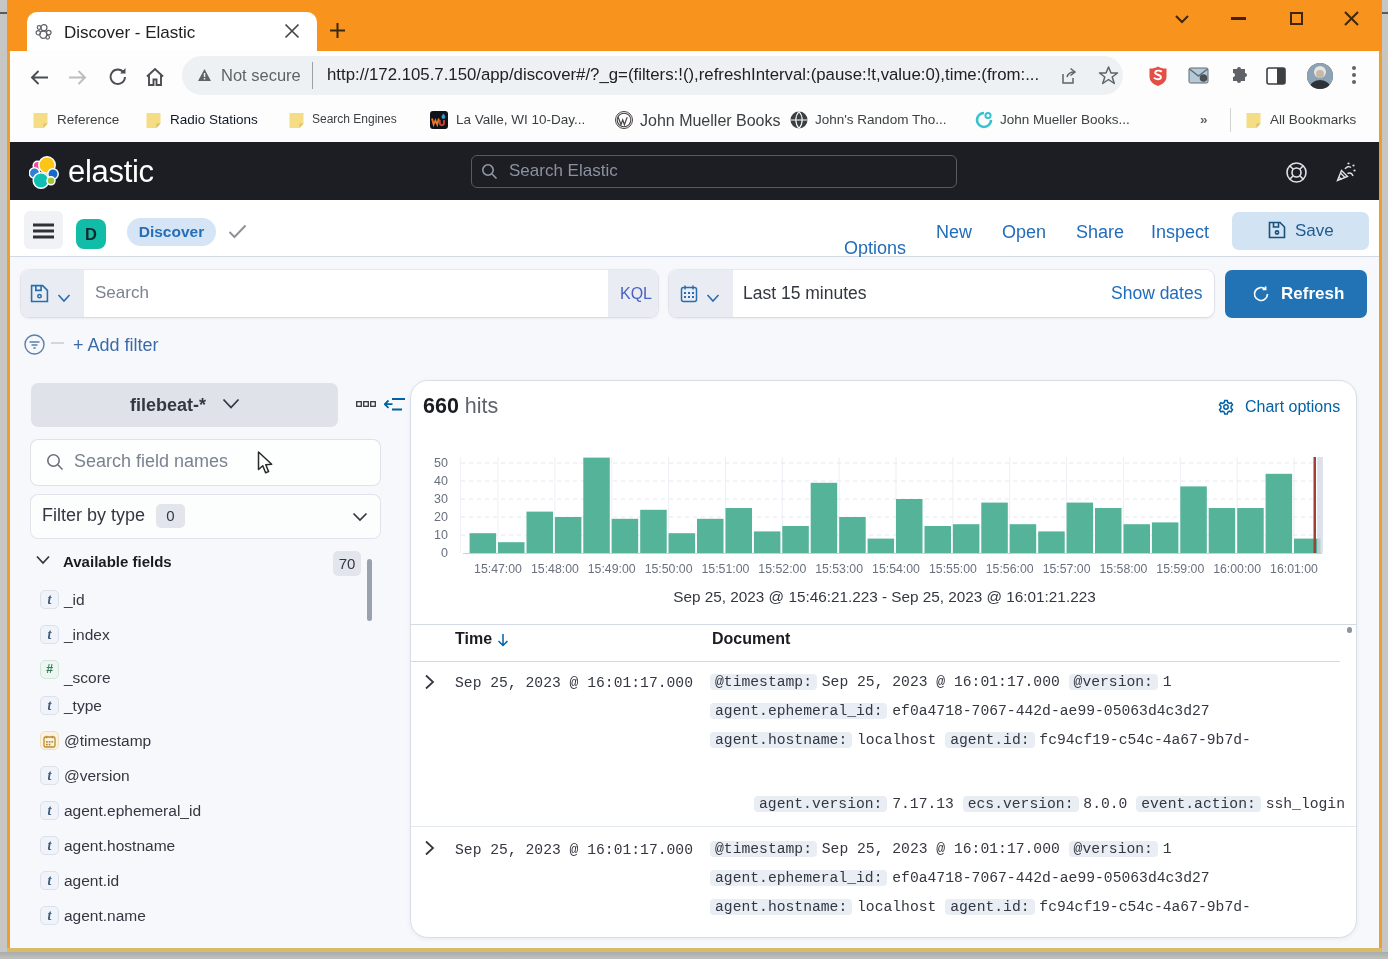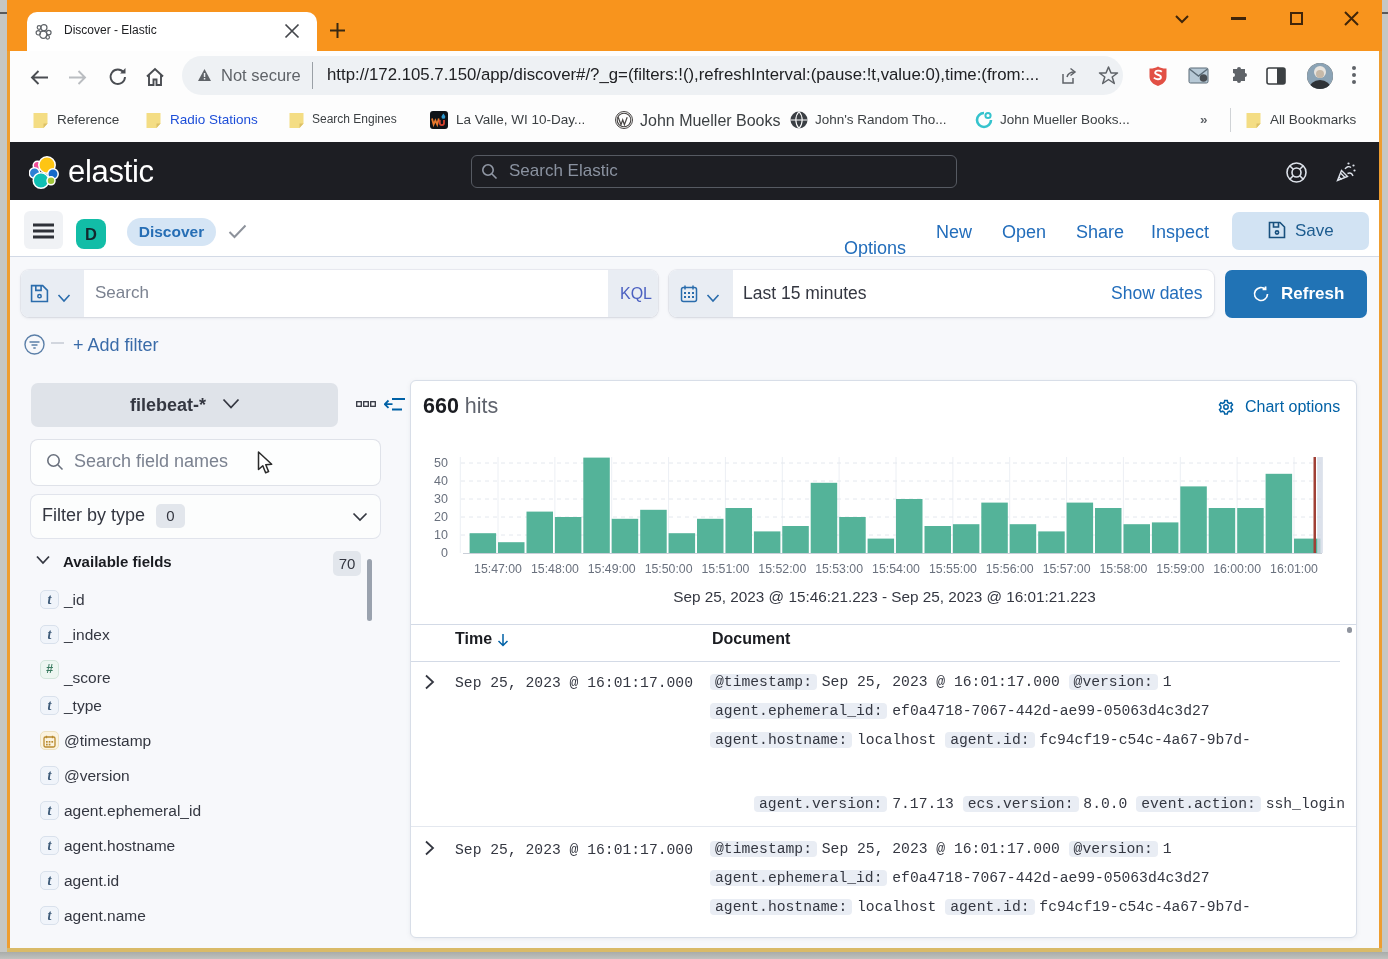--- a/index.html
+++ b/index.html
@@ -26,21 +26,21 @@
     <g fill="none" stroke="#5f6368" stroke-width="1.4">
       <circle cx="10.5" cy="5.5" r="3.6"></circle>
       <circle cx="4.8" cy="5.2" r="2.2"></circle>
       <circle cx="3.9" cy="11.5" r="2.6"></circle>
       <circle cx="9.8" cy="13.8" r="4.2"></circle>
       <circle cx="16.2" cy="11.3" r="2.7"></circle>
       <circle cx="14.9" cy="16.8" r="2.1"></circle>
     </g>
   </svg>
 </div>
-<div class="abs" style="left:64px;top:23px;font-size:12px;color:#202124;">Discover - Elastic</div>
+<div class="abs" style="left:64px;top:23px;font-size:17px;color:#202124;">Discover - Elastic</div>
 <div class="abs" style="left:283px;top:22px;width:18px;height:18px;">
   <svg width="18" height="18" viewBox="0 0 18 18">
       <path d="M2.5 2.5 L15.5 15.5 M15.5 2.5 L2.5 15.5" stroke="#44474c" stroke-width="1.7"></path>
     </svg>
 </div>
 <div class="abs" style="left:328px;top:21px;width:19px;height:19px;">
   <svg width="19" height="19" viewBox="0 0 19 19">
       <path d="M9.5 2 V17 M2 9.5 H17" stroke="#382812" stroke-width="2"></path>
     </svg>
 </div>
@@ -155,21 +155,21 @@
       <path d="M15.5 11.5 L11.5 16 V11.5 Z" fill="#dcc067"></path>
     </svg>
 </div>
 <div class="abs" style="left:57px;top:112px;font-size:13.5px;color:#3c4043;">Reference</div>
 <div class="abs" style="left:145px;top:112px;">
   <svg width="17" height="17" viewBox="0 0 17 17">
       <path d="M1.5 1 H15.5 V11.5 L11.5 16 H1.5 Z" fill="#f4dd84"></path>
       <path d="M15.5 11.5 L11.5 16 V11.5 Z" fill="#dcc067"></path>
     </svg>
 </div>
-<div class="abs" style="left:170px;top:112px;font-size:13.5px;color:#1d4ed8;">Radio Stations</div>
+<div class="abs" style="left:170px;top:112px;font-size:13.5px;color:#0f172a;">Radio Stations</div>
 <div class="abs" style="left:288px;top:112px;">
   <svg width="17" height="17" viewBox="0 0 17 17">
       <path d="M1.5 1 H15.5 V11.5 L11.5 16 H1.5 Z" fill="#f4dd84"></path>
       <path d="M15.5 11.5 L11.5 16 V11.5 Z" fill="#dcc067"></path>
     </svg>
 </div>
 <div class="abs" style="left:312px;top:112px;font-size:12px;color:#3c4043;">Search Engines</div>
 <div class="abs" style="left:430px;top:111px;width:18px;height:18px;border-radius:3px;background:#101418;">
   <svg width="18" height="18" viewBox="0 0 18 18">
       <path d="M2 7.5 L3.6 13.5 L5.4 9.5 L7.2 13.5 L8.8 7.5" fill="none" stroke="#e87a2e" stroke-width="1.8"></path>
@@ -449,21 +449,21 @@
 <div class="fname" style="top:767px;">@version</div>
 <div class="fbadge tb" style="top:801px;">t</div>
 <div class="fname" style="top:802px;">agent.ephemeral_id</div>
 <div class="fbadge tb" style="top:836px;">t</div>
 <div class="fname" style="top:837px;">agent.hostname</div>
 <div class="fbadge tb" style="top:871px;">t</div>
 <div class="fname" style="top:872px;">agent.id</div>
 <div class="fbadge tb" style="top:906px;">t</div>
 <div class="fname" style="top:907px;">agent.name</div>
 
-<div class="abs" id="panel" style="left:410px;top:380px;width:947px;height:558px;background:#fff;border:1px solid #d8dee8;border-radius:6px;box-shadow:0 1px 4px rgba(120,130,150,0.12);overflow:hidden;">
+<div class="abs" id="panel" style="left:410px;top:380px;width:947px;height:558px;background:#fff;border:1px solid #d8dee8;border-radius:18px;box-shadow:0 1px 4px rgba(120,130,150,0.12);overflow:hidden;">
   <div class="abs" style="left:12px;top:13px;font-size:21.5px;font-weight:bold;color:#1a1c21;">660 <span style="font-weight:normal;color:#5f636d;">hits</span></div>
   <div class="abs" style="left:807px;top:18px;">
     <svg width="16" height="16" viewBox="0 0 16 16">
         <g fill="none" stroke="#0061a6" stroke-width="1.5">
           <circle cx="8" cy="8" r="2.2"></circle>
           <path d="M6.7 1.5 h2.6 l.4 1.9 1.7 1 1.8-.7 1.3 2.2-1.4 1.4 v2 l1.4 1.4 -1.3 2.2 -1.8-.7 -1.7 1 -.4 1.9 h-2.6 l-.4-1.9 -1.7-1 -1.8.7 -1.3-2.2 1.4-1.4 v-2 l-1.4-1.4 1.3-2.2 1.8.7 1.7-1 Z"></path>
         </g>
       </svg>
   </div>
   <div class="abs" style="left:834px;top:17px;font-size:16px;color:#0061a6;">Chart options</div>

